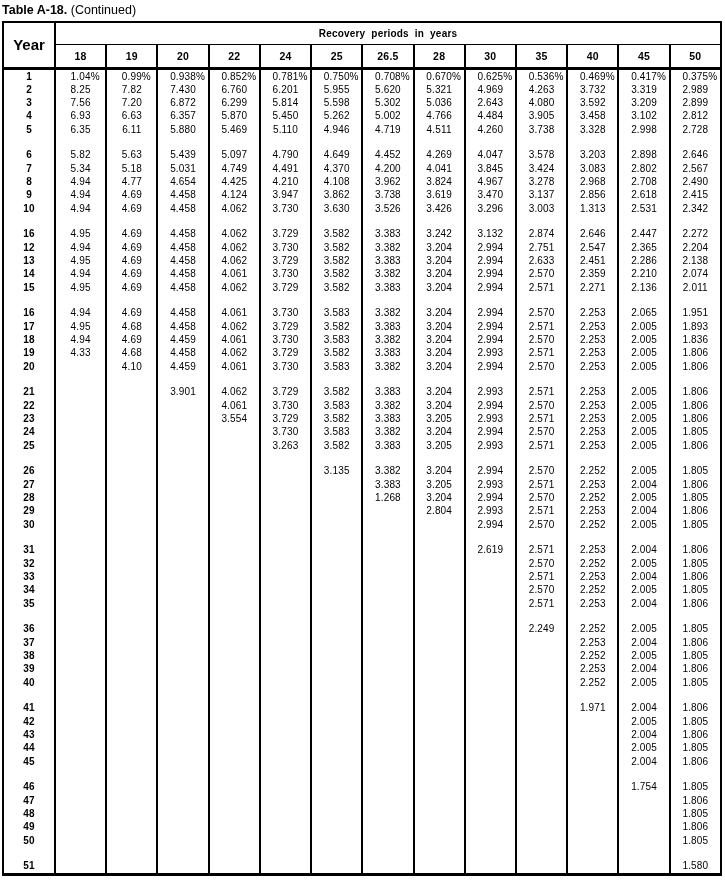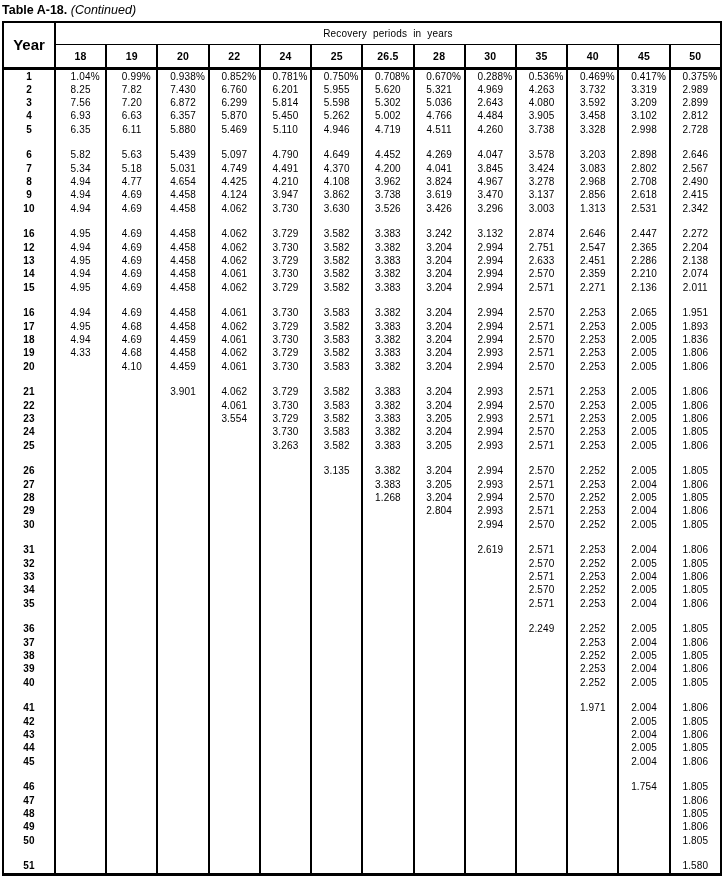--- a/index.html
+++ b/index.html
@@ -18,21 +18,21 @@
     height: 890px;
     position: relative;
   }
   .doc-title {
     margin: 3px 0 3px 2px;
     font-size: 12.5px;
     line-height: 15px;
     white-space: nowrap;
   }
   .doc-title .t-prefix { font-weight: bold; }
-  .doc-title .t-suffix { font-style: italic; }
+  .doc-title .t-suffix { }
 
   table.recovery {
     border-collapse: collapse;
     table-layout: fixed;
     width: 720px;
     margin-left: 2px;
     border: 2px solid #000;
     border-bottom-width: 3px;
   }
   table.recovery th,
@@ -46,21 +46,21 @@
   th.year-head {
     width: 50px;
     font-size: 15px;
     font-weight: bold;
     text-align: center;
     vertical-align: middle;
     border-bottom: 3px solid #000;
   }
   th.banner {
     font-size: 10px;
-    font-weight: normal;
+    font-weight: bold;
     text-align: center;
     vertical-align: middle;
     border-bottom: 1.5px solid #000;
     word-spacing: 3px;
     letter-spacing: 0.2px;
   }
   tr.col-row { height: 24px; }
   th.col-h {
     font-size: 10.5px;
     font-weight: bold;
@@ -130,21 +130,21 @@
         <tr class="data-row">
           <td class="year-cell">1</td>
           <td class="val"><span>1.04</span><span class="pct">%</span></td>
           <td class="val"><span>0.99</span><span class="pct">%</span></td>
           <td class="val"><span>0.938</span><span class="pct">%</span></td>
           <td class="val"><span>0.852</span><span class="pct">%</span></td>
           <td class="val"><span>0.781</span><span class="pct">%</span></td>
           <td class="val"><span>0.750</span><span class="pct">%</span></td>
           <td class="val"><span>0.708</span><span class="pct">%</span></td>
           <td class="val"><span>0.670</span><span class="pct">%</span></td>
-          <td class="val"><span>0.288</span><span class="pct">%</span></td>
+          <td class="val"><span>0.625</span><span class="pct">%</span></td>
           <td class="val"><span>0.536</span><span class="pct">%</span></td>
           <td class="val"><span>0.469</span><span class="pct">%</span></td>
           <td class="val"><span>0.417</span><span class="pct">%</span></td>
           <td class="val"><span>0.375</span><span class="pct">%</span></td>
         </tr>
         <tr class="data-row">
           <td class="year-cell">2</td>
           <td class="val">8.25</td>
           <td class="val">7.82</td>
           <td class="val">7.430</td>

